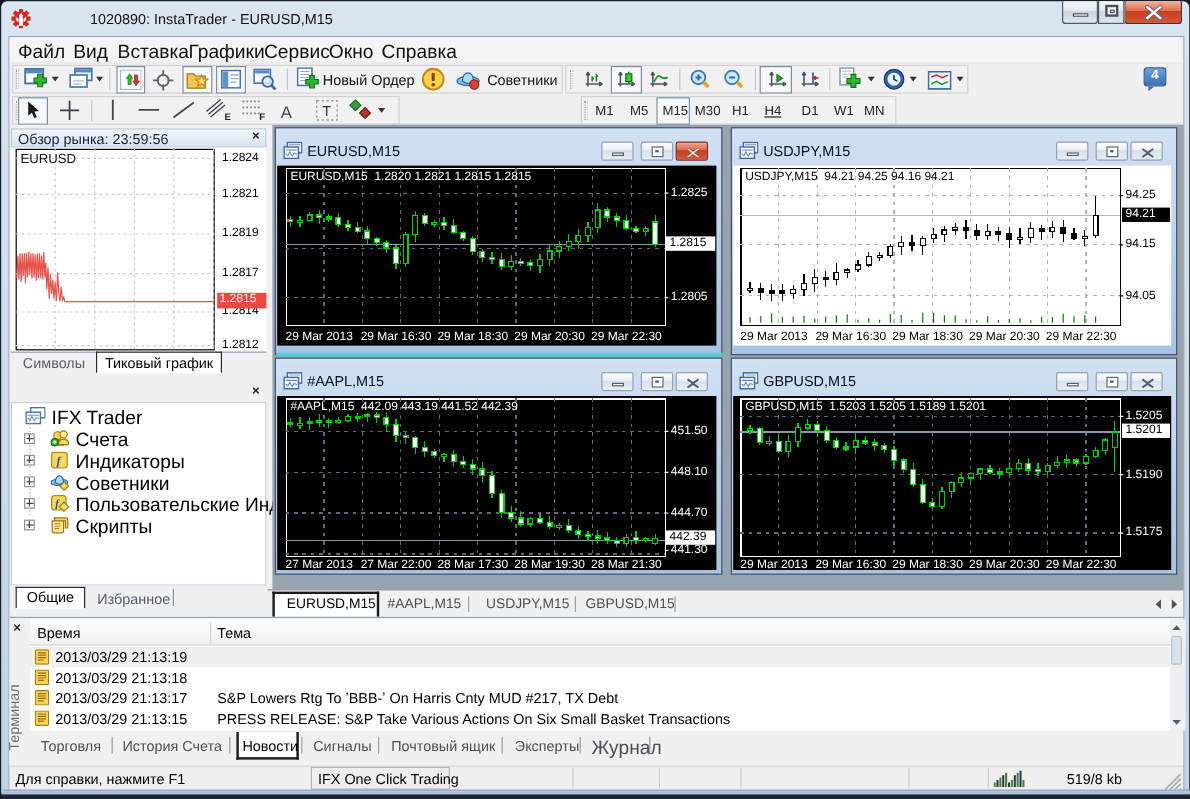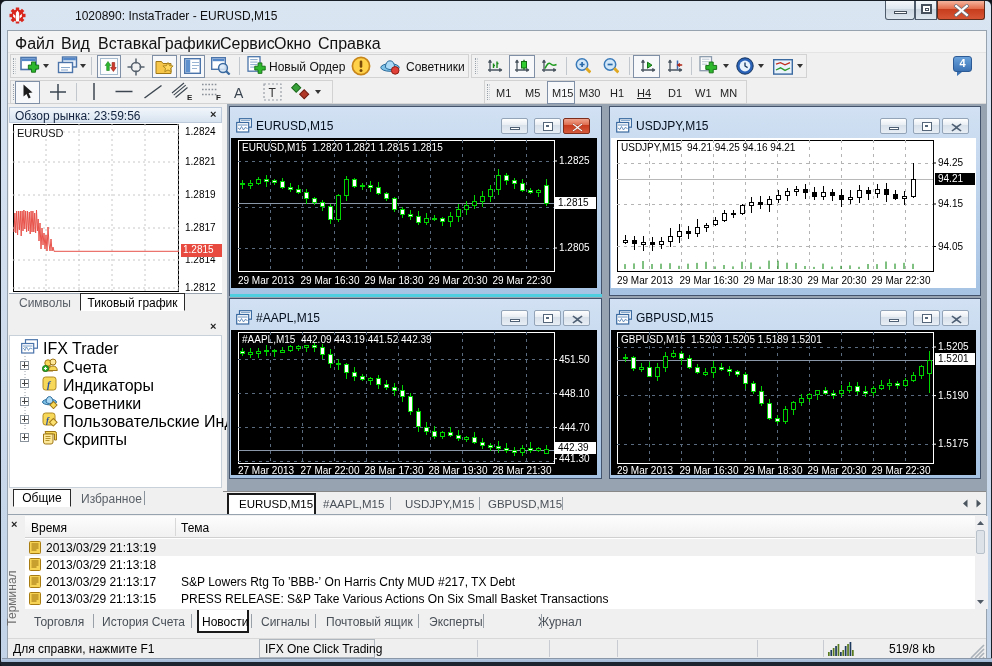--- a/index.html
+++ b/index.html
@@ -927,21 +927,21 @@
 <svg class="abs" style="left:974px;top:596px" width="11" height="10" viewBox="0 0 11 10">
         <path d="M2 3 L5.5 7 L9 3 Z" fill="#505a66"></path>
       </svg>
 <div class="abs" style="left:7px;top:609px;width:978px;height:27px;background:#f0f0f0;"></div>
 <div class="abs" style="left:-34px;top:590px;width:90px;font-size:12px;color:#6e6e6e;transform:rotate(-90deg);text-align:center;">Терминал</div>
 <div class="abs" style="left:33px;top:614px;font-size:12px;color:#4a5058;">Торговля</div>
 <div class="abs" style="left:101px;top:614px;font-size:12px;color:#4a5058;">История Счета</div>
 <div class="abs" style="left:260px;top:614px;font-size:12px;color:#4a5058;">Сигналы</div>
 <div class="abs" style="left:325px;top:614px;font-size:12px;color:#4a5058;">Почтовый ящик</div>
 <div class="abs" style="left:428px;top:614px;font-size:12px;color:#4a5058;">Эксперты</div>
-<div class="abs" style="left:492px;top:614px;font-size:12px;color:#4a5058;margin-left:45px;">Журнал</div>
+<div class="abs" style="left:492px;top:614px;font-size:16px;color:#4a5058;">Журнал</div>
 <div class="abs" style="left:92px;top:613px;width:1px;height:14px;background:#9aa0a8;"></div>
 <div class="abs" style="left:190px;top:613px;width:1px;height:14px;background:#9aa0a8;"></div>
 <div class="abs" style="left:250px;top:613px;width:1px;height:14px;background:#9aa0a8;"></div>
 <div class="abs" style="left:314px;top:613px;width:1px;height:14px;background:#9aa0a8;"></div>
 <div class="abs" style="left:417px;top:613px;width:1px;height:14px;background:#9aa0a8;"></div>
 <div class="abs" style="left:482px;top:613px;width:1px;height:14px;background:#9aa0a8;"></div>
 <div class="abs" style="left:540px;top:613px;width:1px;height:14px;background:#9aa0a8;"></div>
 <div class="abs" style="left:196px;top:609px;width:52px;height:23px;background:#fff;border:2px solid #1a1a1a;border-top:none;"></div>
 <div class="abs" style="left:201px;top:614px;font-size:12px;color:#000;">Новости</div>
 <div class="abs" style="left:7px;top:637px;width:978px;height:21px;background:#efefef;border-top:1px solid #d8d8d8;"></div>

